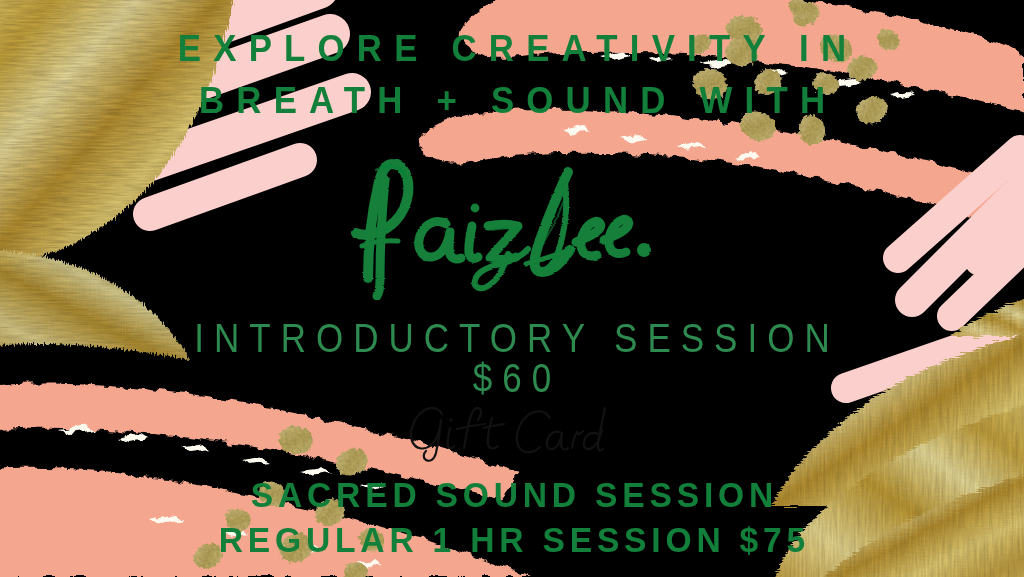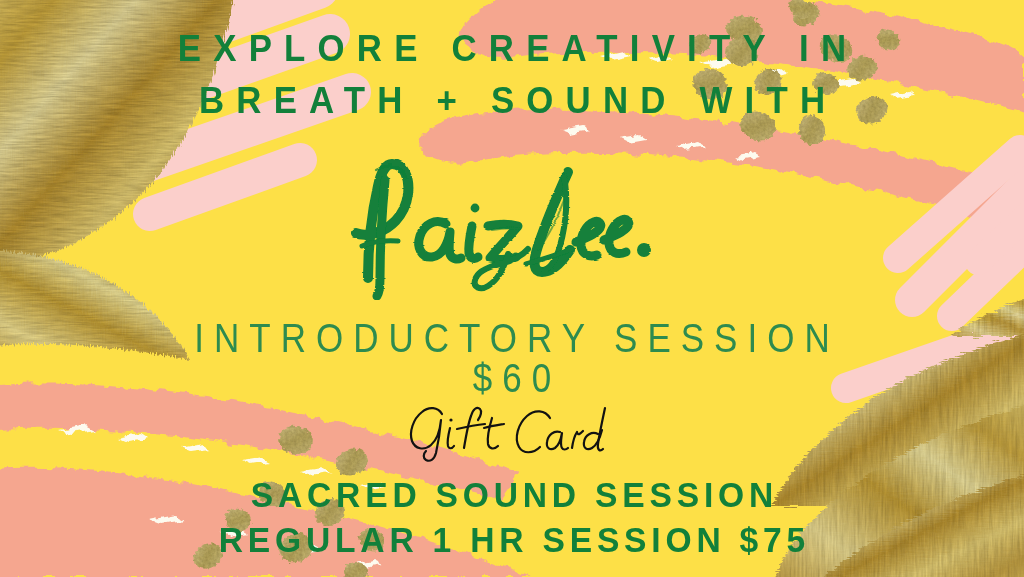--- a/index.html
+++ b/index.html
@@ -1,21 +1,21 @@
 <!DOCTYPE html>
 <html><head>
 <meta charset="utf-8">
 <title>Gift Card</title>
 <style>
   html,body{margin:0;padding:0;background:#888;}
   #card{
     position:relative;
     width:1024px;height:577px;
     overflow:hidden;
-    background:#fde047;
+    background:#000000;
     font-family:"Liberation Sans", sans-serif;
     -webkit-font-smoothing:antialiased;
   }
   .layer{position:absolute;top:0;left:0;width:1024px;height:577px;pointer-events:none;}
   .txt{position:absolute;width:100%;text-align:center;white-space:nowrap;}
 
   
   .headline{
     color:#12803A;
     font-weight:bold;

